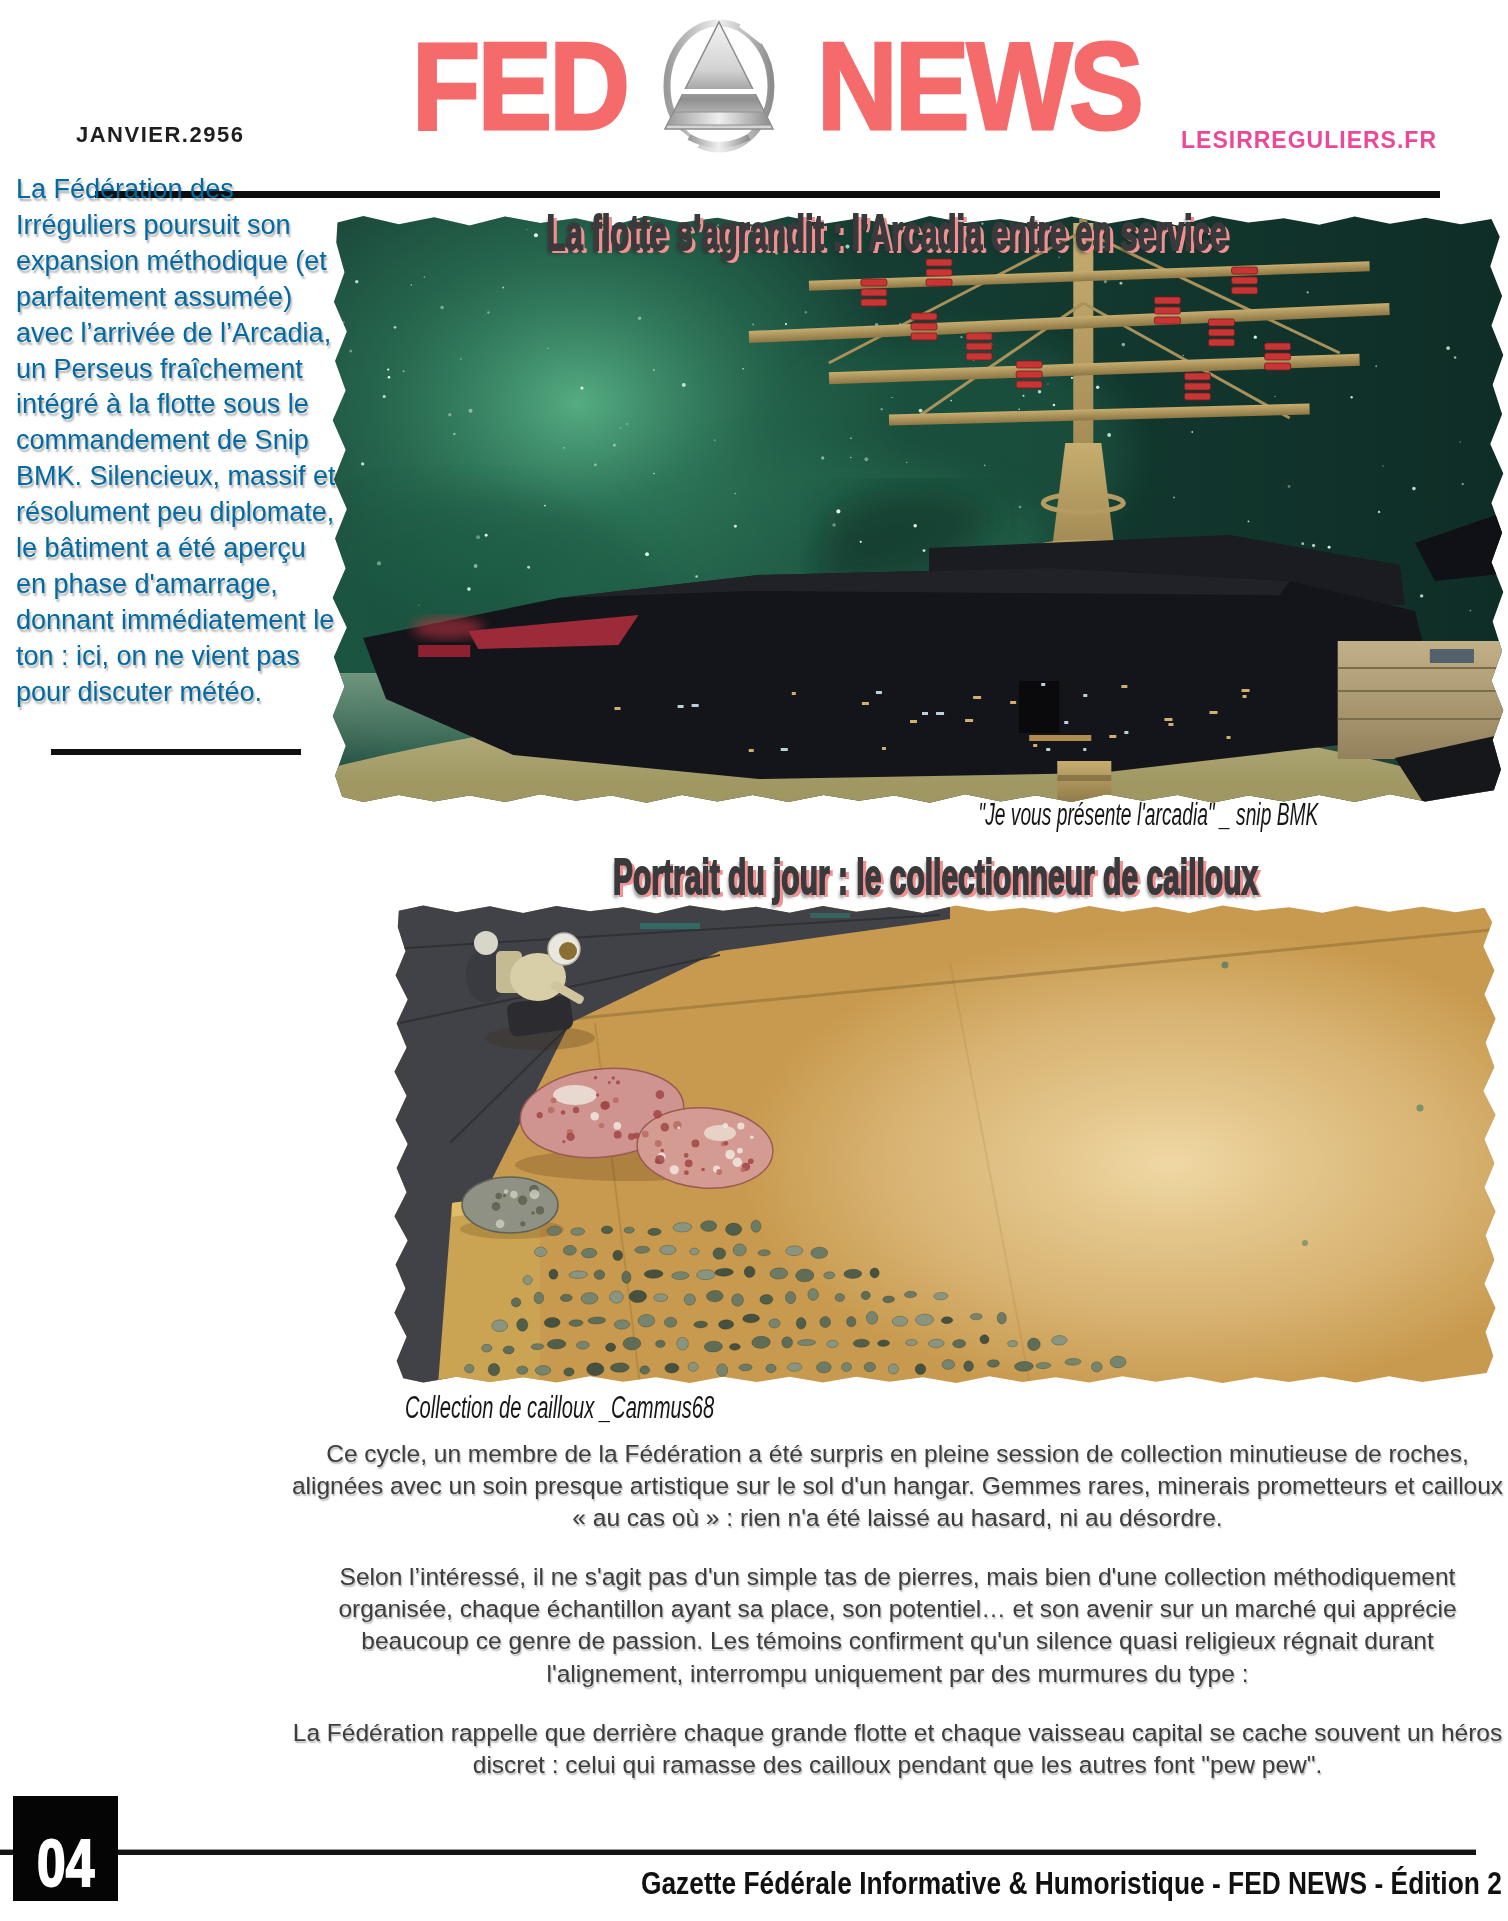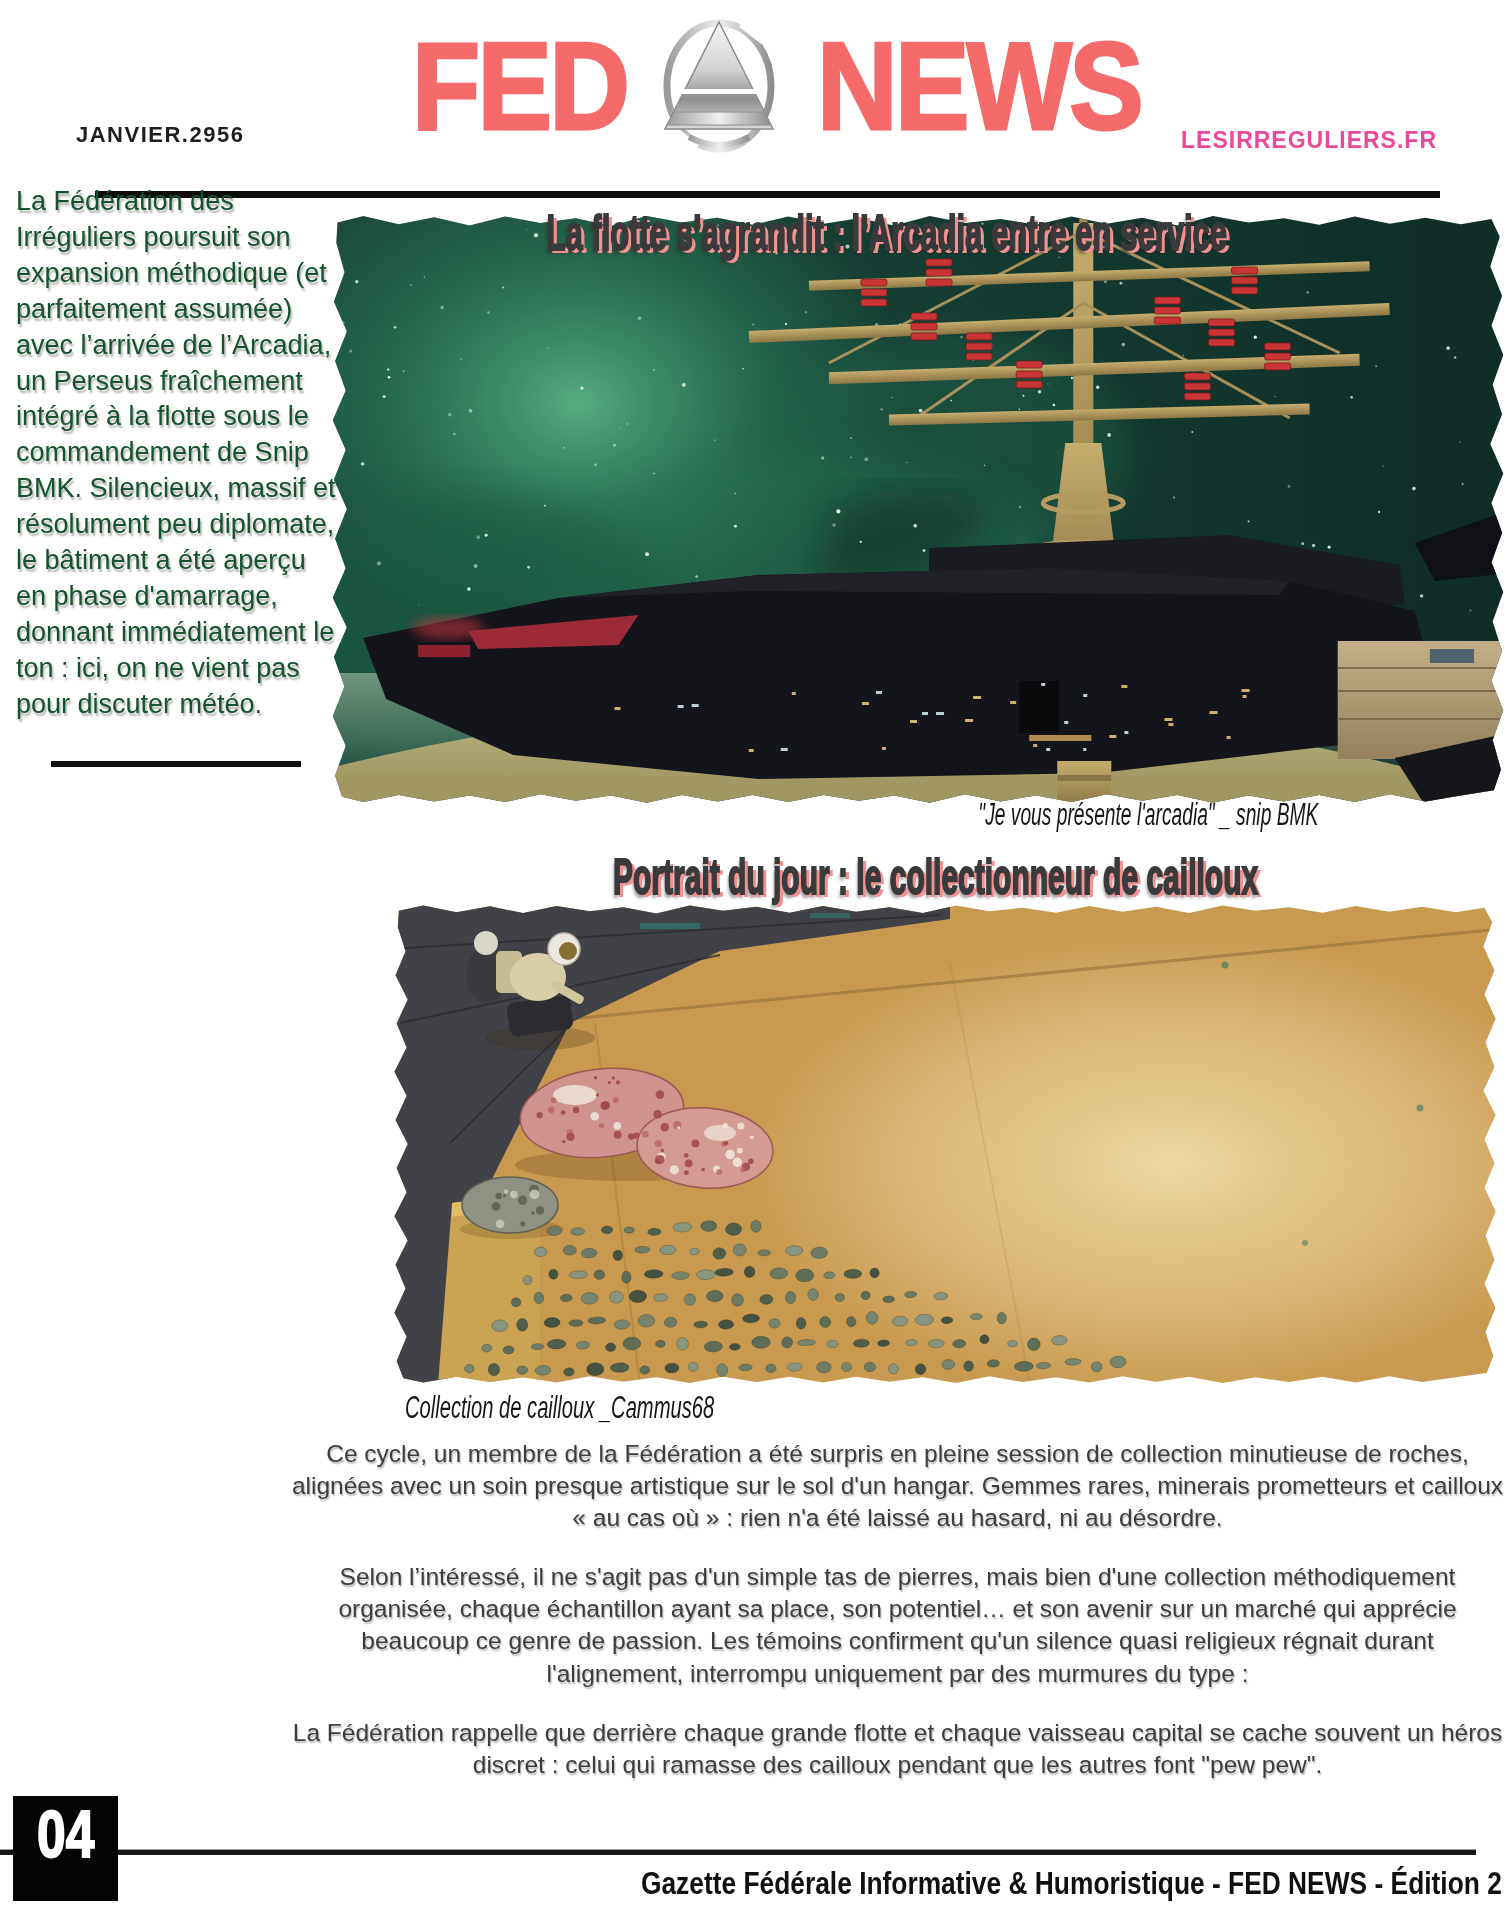--- a/index.html
+++ b/index.html
@@ -35,34 +35,34 @@
   
   .caption{position:absolute;font-style:italic;color:#161616;z-index:6;}
   .caption span{display:inline-block;white-space:nowrap;font-size:31px;}
   .cap1{top:797px;right:190px;}
   .cap1 span{transform:scaleX(.62);transform-origin:right center;}
   .cap2{top:1390px;left:405px;}
   .cap2 span{transform:scaleX(.65);transform-origin:left center;}
 
   
   .leftcol{position:absolute;left:16px;top:168px;width:320px;z-index:2;}
-  .leftcol p{margin:16px 0 38px;font-size:27px;line-height:1.33;color:#14532d;
+  .leftcol p{margin:4px 0 38px;font-size:27px;line-height:1.33;color:#0369a1;
              text-shadow:1.5px 2.5px 2px rgba(30,30,30,.35);}
   .divider{width:250px;height:6px;background:#101010;margin:2px auto 26px;}
   .aside-note{margin:0 !important;font-style:italic;text-align:center;font-size:28px !important;
               line-height:1.19 !important;color:#47474a !important;}
 
   
   .maincol{position:absolute;left:290px;top:1438px;width:1215px;z-index:2;}
   .maincol p{margin:0 0 27px;font-size:24.5px;line-height:1.31;text-align:center;color:#3d3d3f;
              text-shadow:1px 2px 1.5px rgba(30,30,30,.33);}
 
   
   .pagenum-box{position:absolute;left:13px;top:1796px;width:105px;height:105px;background:#050505;
-               display:flex;align-items:flex-start;justify-content:center;z-index:4;}
+               display:flex;align-items:flex-end;justify-content:center;z-index:4;}
   .pagenum-box span{font-size:66px;font-weight:bold;color:#ffffff;-webkit-text-stroke:2px #ffffff;
                     display:inline-block;transform:scaleX(.78);}
   .footrule{position:absolute;left:0;top:1849px;width:1476px;height:5px;background:#141414;
             border-top:1px solid #9a9a9a;z-index:3;}
   .tagline{position:absolute;right:6px;top:1866px;z-index:4;}
   .tagline span{display:inline-block;white-space:nowrap;font-size:31px;font-weight:bold;color:#111111;
                 transform:scaleX(.85);transform-origin:right center;}
 </style>
 </head>
 <body>

